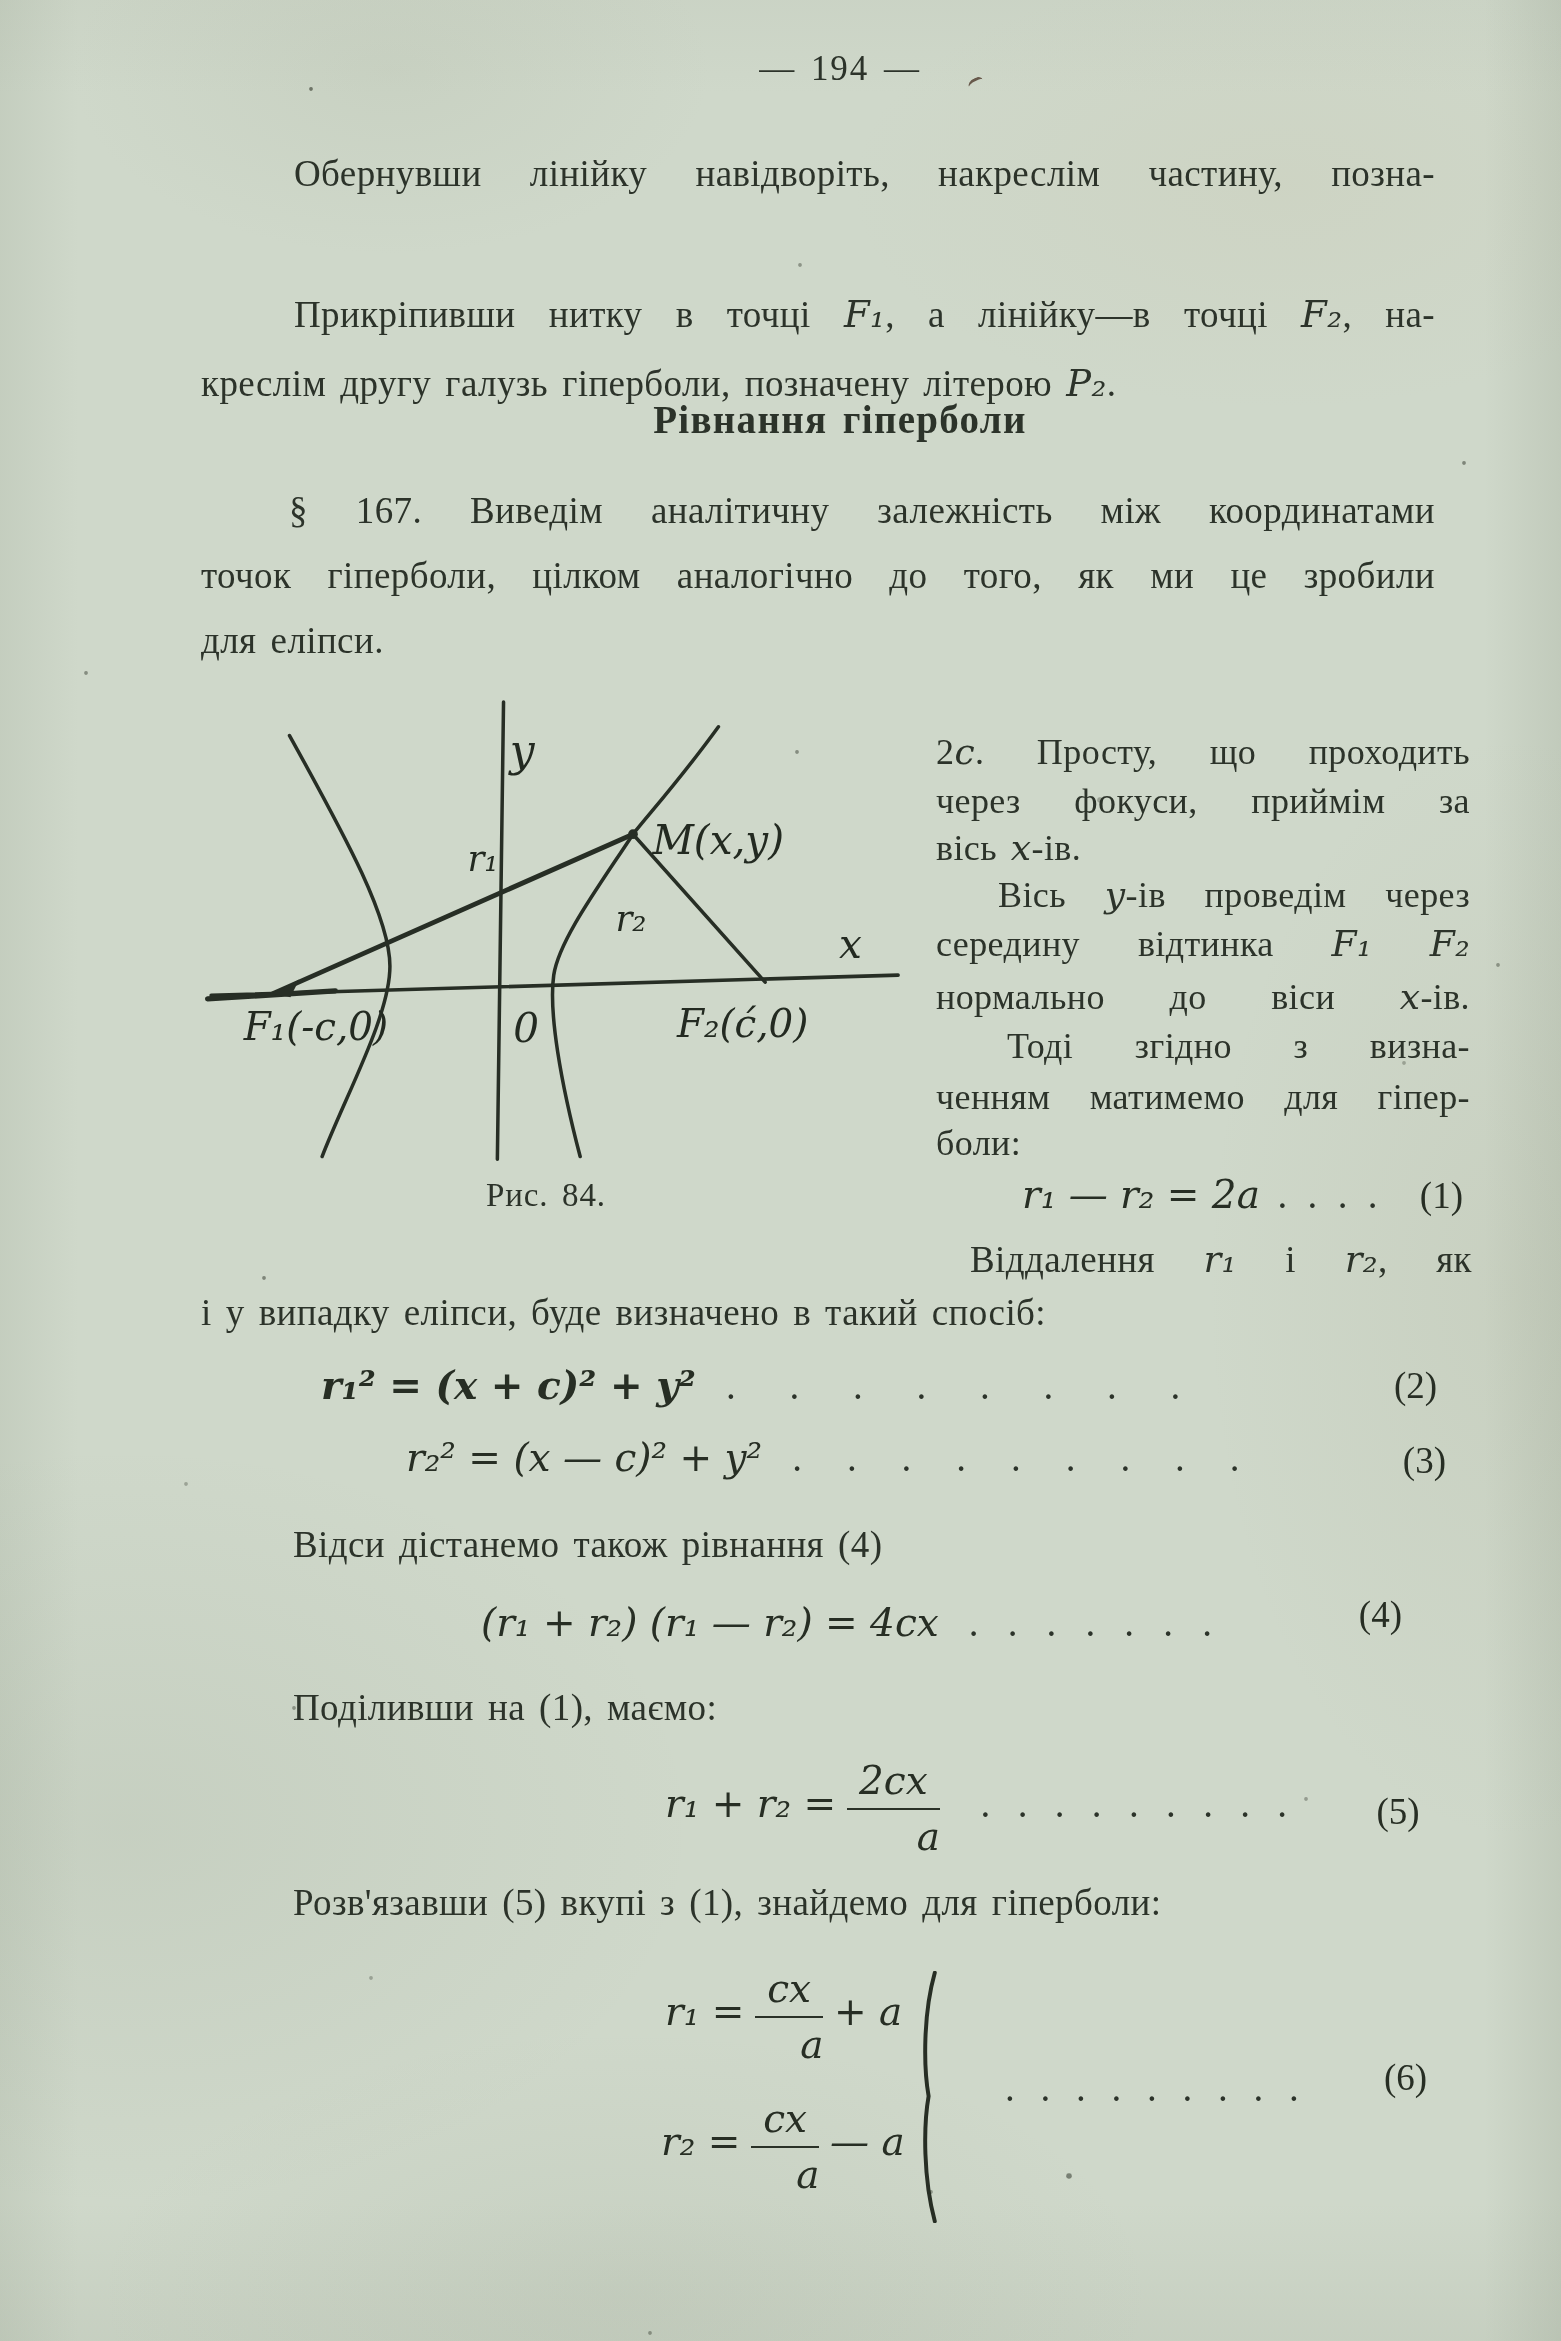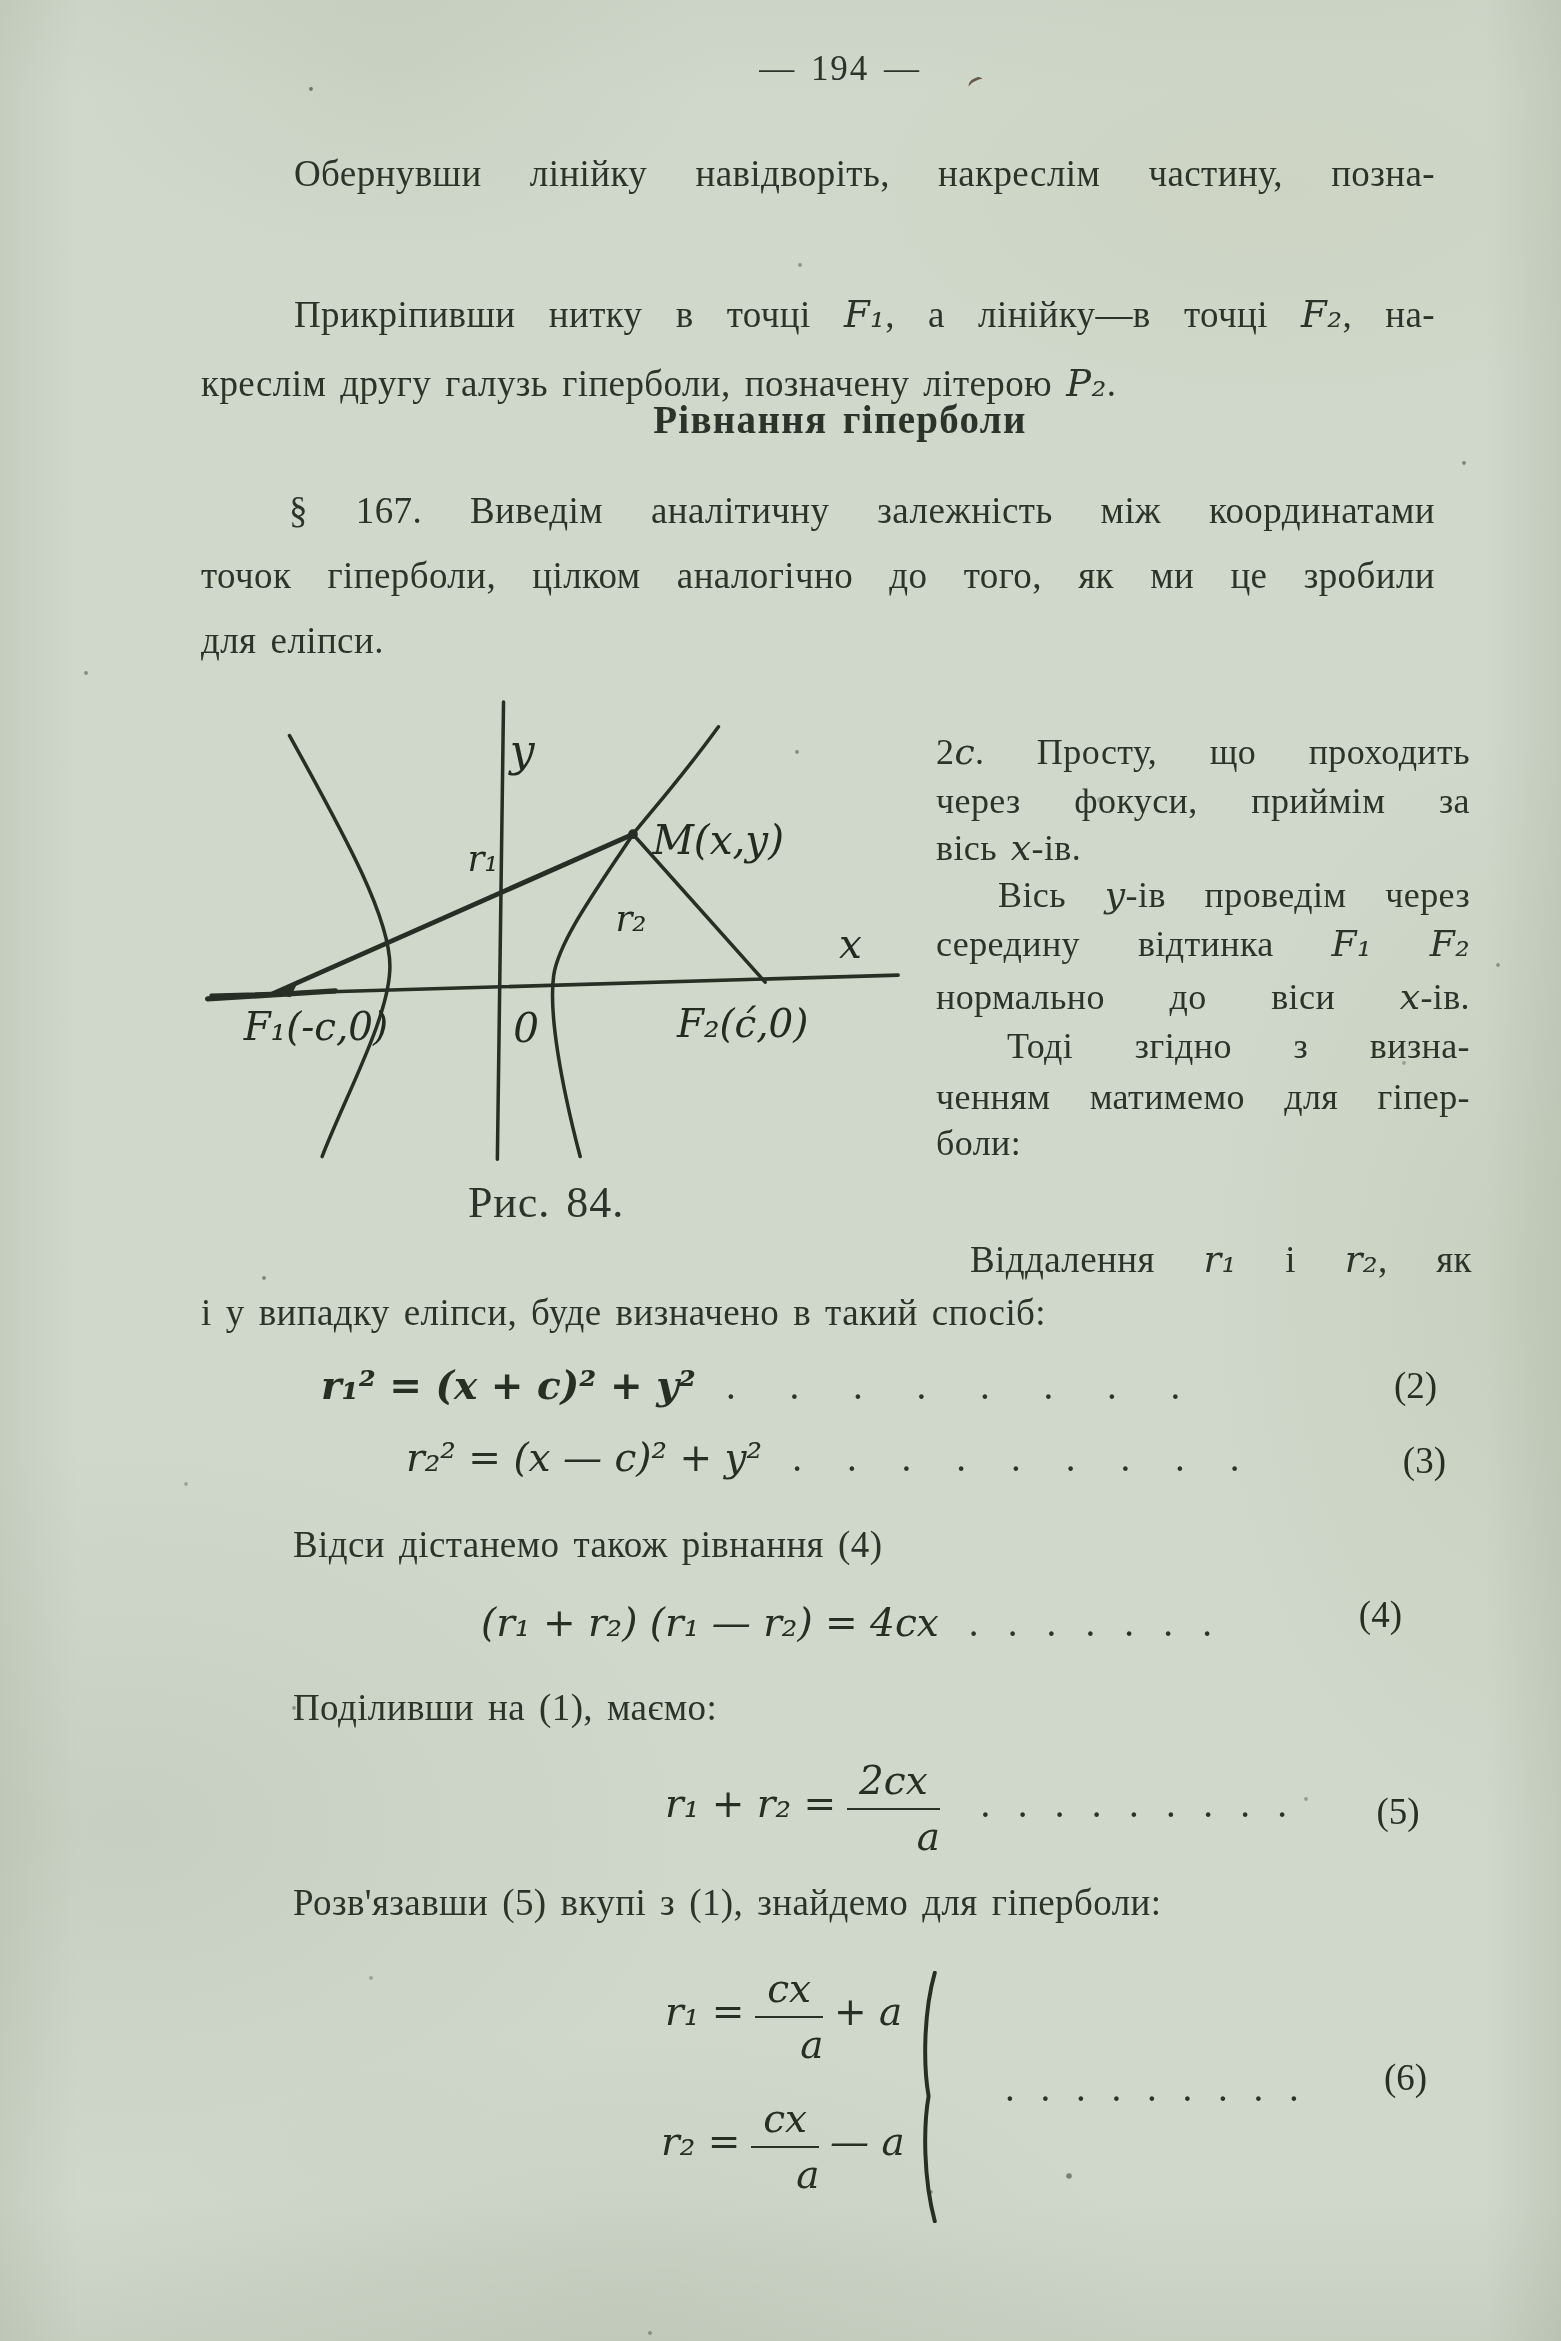--- a/index.html
+++ b/index.html
@@ -58,21 +58,21 @@
   .rc{font-size:36px;}
   .it,.math{font-style:italic;font-family:"DejaVu Serif","Liberation Serif",serif;}
   .eqrow{position:absolute;font-size:39px;color:#272e24;}
   .eqbody{font-style:italic;font-family:"DejaVu Serif",serif;}
   .dots{display:inline-block;margin-left:30px;color:#2c332a;}
   .tag{font-style:normal;font-size:37px;}
   .frac{display:inline-block;vertical-align:middle;text-align:right;margin:0 10.6px;font-style:italic;font-family:"DejaVu Serif",serif;}
   .frac .num{display:block;padding:0 12.3px 5.3px;border-bottom:2.6px solid #2a3127;}
   .frac .den{display:block;padding-top:3.5px;}
   .fig-label{font-family:"DejaVu Serif",serif;font-style:italic;fill:#232a21;}
-  .caption{font-size:44px;letter-spacing:0.9px;text-align:center;}
+  .caption{font-size:33px;letter-spacing:0.9px;text-align:center;}
 </style>
 </head>
 <body>
 
 <div class="page">
   <div class="texture"></div>
   <div class="specks"></div>
   <div class="squiggle"></div>
 
   <div class="line pgnum" style="left:201px;top:46px;width:1278px;text-align:center;">— 194 —</div>
@@ -116,20 +116,24 @@
   <div class="line rc just" style="left:936px;top:729px;width:534px;"><span>2</span><span class="it">c</span><span>. Просту, що проходить</span></div>
   <div class="line rc just" style="left:936px;top:778px;width:534px;">через фокуси, приймім за</div>
   <div class="line rc" style="left:936px;top:825px;"><span>вісь </span><span class="it">x</span><span>-ів.</span></div>
   <div class="line rc just" style="left:936px;top:872px;width:534px;padding-left:62px;box-sizing:border-box;"><span>Вісь </span><span class="it">y</span><span>-ів проведім через</span></div>
   <div class="line rc just" style="left:936px;top:921px;width:534px;"><span>середину відтинка </span><span class="it">F₁</span><span> </span><span class="it">F₂</span></div>
   <div class="line rc just" style="left:936px;top:974px;width:534px;"><span>нормально до віси </span><span class="it">x</span><span>-ів.</span></div>
   <div class="line rc just" style="left:936px;top:1023px;width:534px;padding-left:71px;box-sizing:border-box;">Тоді згідно з визна-</div>
   <div class="line rc just" style="left:936px;top:1074px;width:534px;">ченням матимемо для гіпер-</div>
   <div class="line rc" style="left:936px;top:1120px;">боли:</div>
 
+  <div class="eqrow" style="left:1022px;top:1172px;width:441px;">
+    <span class="eqbody">r₁ — r₂ = 2a</span><span class="dots" style="letter-spacing:5.3px;margin-left:17.6px;">. . . .</span>
+    <span class="tag" style="position:absolute;right:0;top:1.8px;">(1)</span>
+  </div>
 
   <div class="line just" style="left:917px;top:1236px;width:555px;padding-left:53px;box-sizing:border-box;"><span>Віддалення </span><span class="it">r₁</span><span> і </span><span class="it">r₂</span><span>, як</span></div>
 
   <div class="line" style="left:201px;top:1289px;">і у випадку еліпси, буде визначено в такий спосіб:</div>
 
   <div class="eqrow" style="left:201px;top:1362px;width:1245px;">
     <span class="eqbody" style="margin-left:120px;font-weight:bold;">r₁² = (x + c)² + y²</span><span class="dots" style="letter-spacing:22px;">. . . . . . . .</span>
     <span class="tag" style="position:absolute;right:8.8px;top:1.8px;">(2)</span>
   </div>
 

